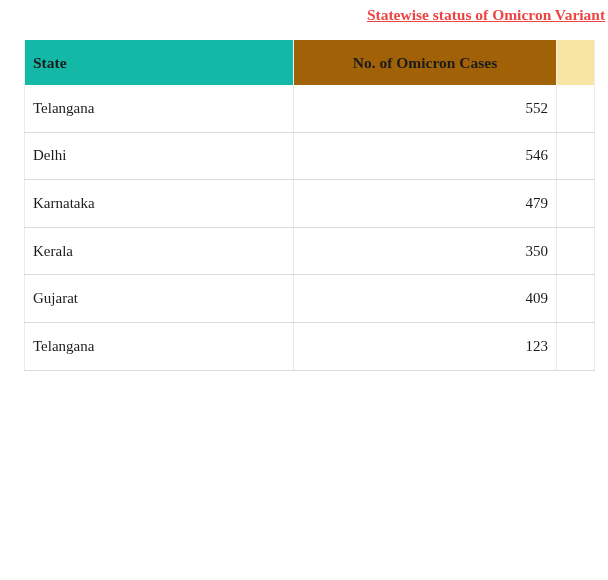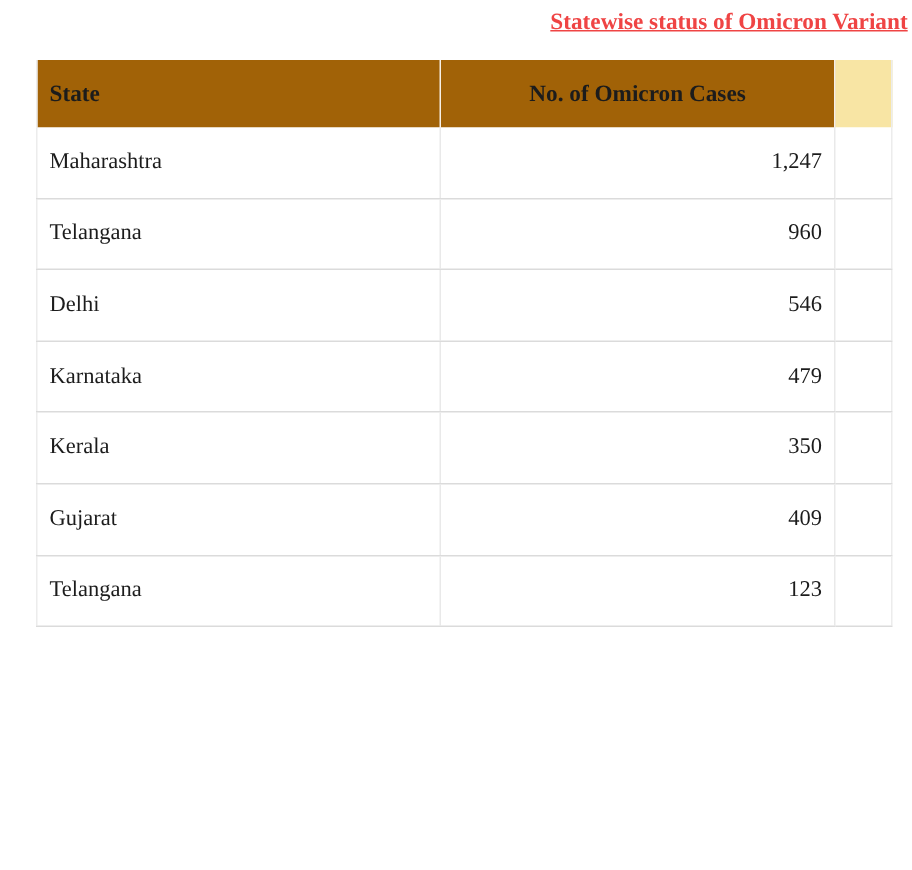--- a/index.html
+++ b/index.html
@@ -92,34 +92,29 @@
 <div class="page-title">Statewise status of Omicron Variant</div>
 
 <table class="omicron-table">
   <colgroup>
     <col class="col-state">
     <col class="col-cases">
     <col class="col-extra">
   </colgroup>
   <thead>
     <tr>
-      <th class="th-state" style="background: #a16207;">State</th>
+      <th class="th-state" style="background: #14b8a6;">State</th>
       <th class="th-cases" style="background: #a16207;">No. of Omicron Cases</th>
       <th class="th-extra" style="background: rgb(248, 229, 164);"></th>
     </tr>
   </thead>
   <tbody id="table-body">
       <tr>
-        <td class="td-state">Maharashtra</td>
-        <td class="td-cases">1,247</td>
-        <td class="td-extra"></td>
-      </tr>
-      <tr>
         <td class="td-state">Telangana</td>
-        <td class="td-cases">960</td>
+        <td class="td-cases">552</td>
         <td class="td-extra"></td>
       </tr>
       <tr>
         <td class="td-state">Delhi</td>
         <td class="td-cases">546</td>
         <td class="td-extra"></td>
       </tr>
       <tr>
         <td class="td-state">Karnataka</td>
         <td class="td-cases">479</td>

